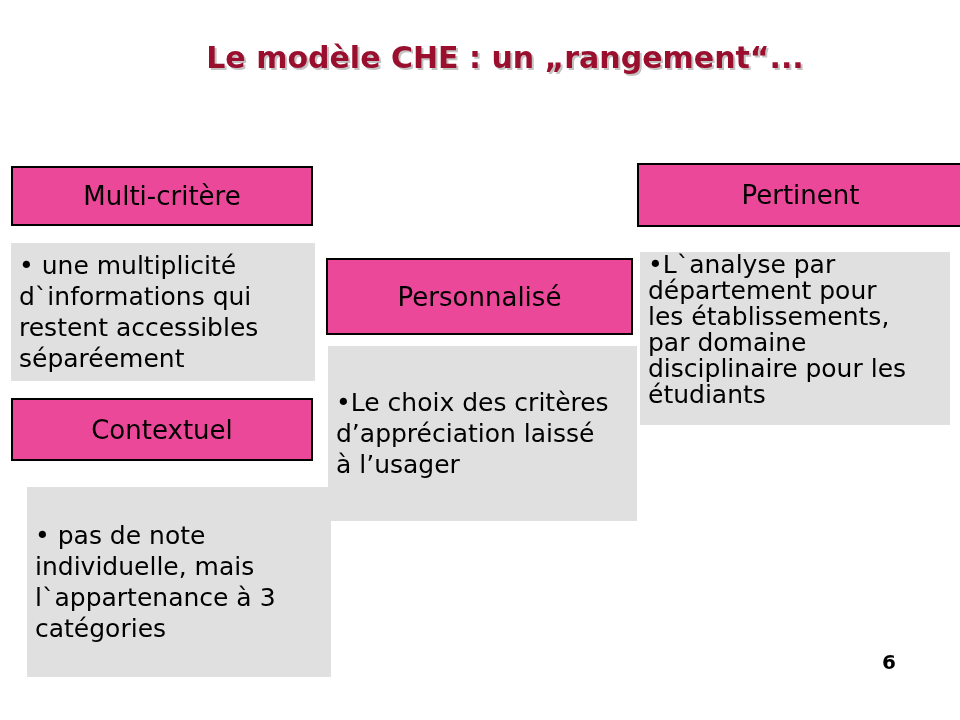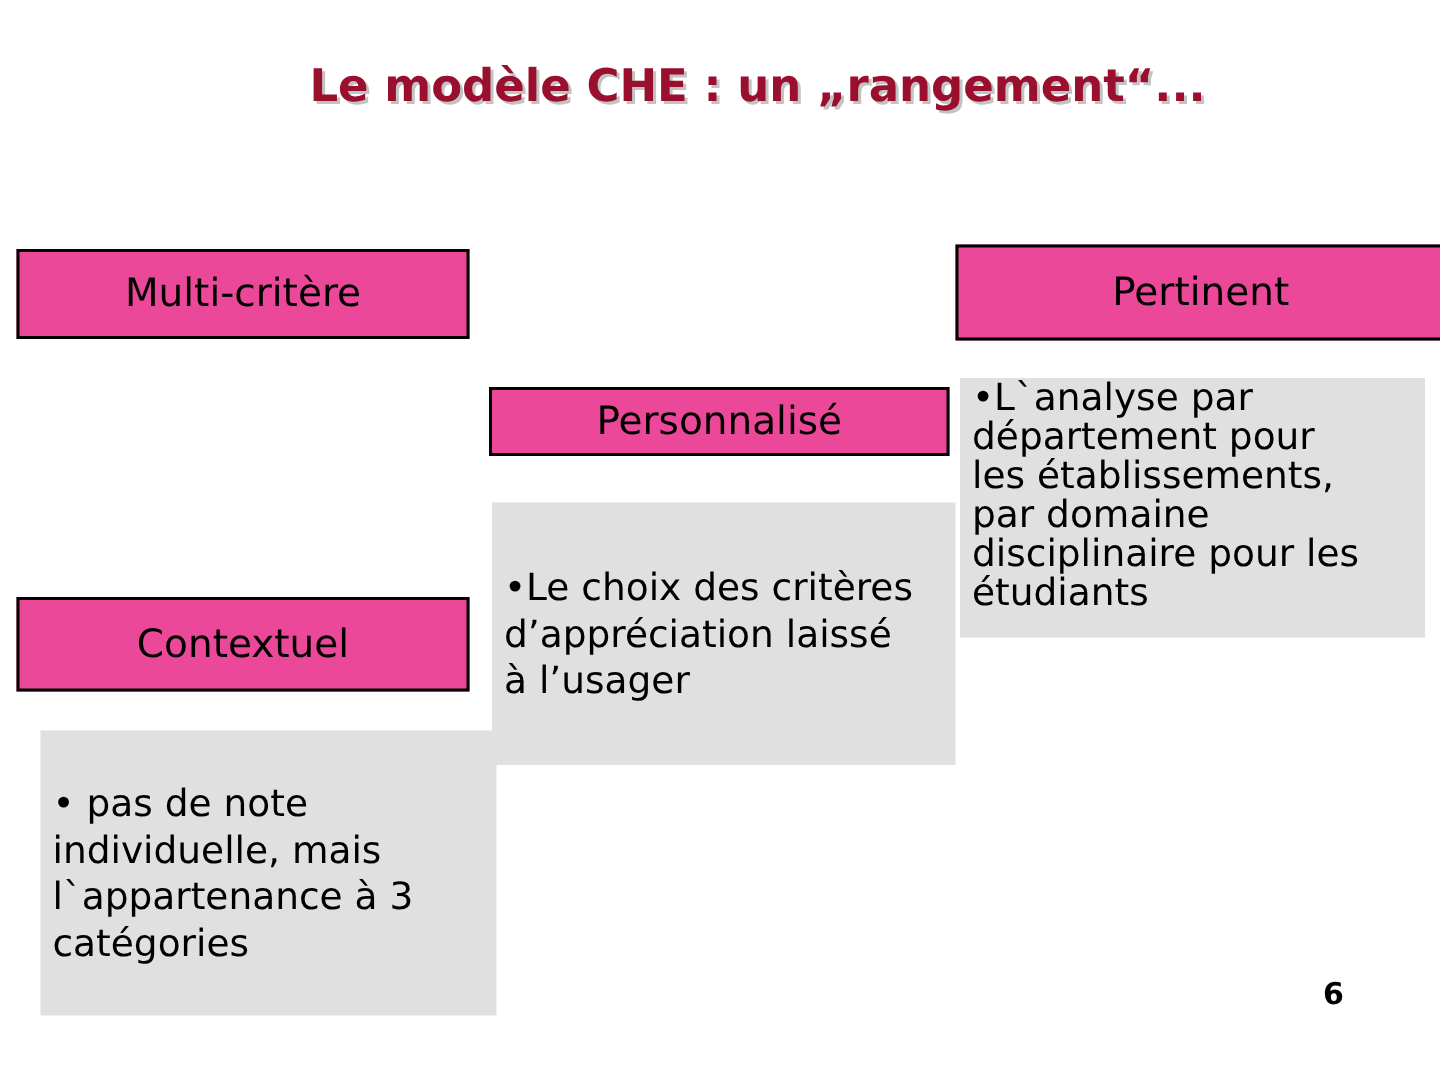--- a/index.html
+++ b/index.html
@@ -52,37 +52,43 @@
 <body>
 
 <div class="slide">
 
   <div class="title">Le modèle CHE : un „rangement“...</div>
 
   <div class="hdr-box" style="left:11px;top:166px;width:302px;height:60px;">
     <span>Multi-critère</span>
   </div>
 
+  <div class="gray-box" style="left:11px;top:243px;width:304px;height:138px;">
+    <span class="txt">• une multiplicité
+d`informations qui
+restent accessibles
+séparéement</span>
+  </div>
 
   <div class="hdr-box" style="left:11px;top:398px;width:302px;height:63px;">
     <span>Contextuel</span>
   </div>
 
   <div class="gray-box" style="left:11px;top:487px;width:304px;height:190px;margin-left:16px;">
     <span class="txt">• pas de note
 individuelle, mais
 l`appartenance à 3
 catégories</span>
   </div>
 
-  <div class="hdr-box" style="left:326px;top:258px;width:307px;height:46px;">
+  <div class="hdr-box" style="left:326px;top:258px;width:307px;height:77px;">
     <span>Personnalisé</span>
   </div>
 
-  <div class="gray-box" style="left:328px;top:335px;width:309px;height:175px;">
+  <div class="gray-box" style="left:328px;top:346px;width:309px;height:175px;">
     <span class="txt">•Le choix des critères
 d’appréciation laissé
 à l’usager</span>
   </div>
 
   <div class="hdr-box" style="left:637px;top:163px;width:327px;height:64px;">
     <span>Pertinent</span>
   </div>
 
   <div class="gray-box top-align" style="left:640px;top:252px;width:310px;height:173px;overflow:visible;">

